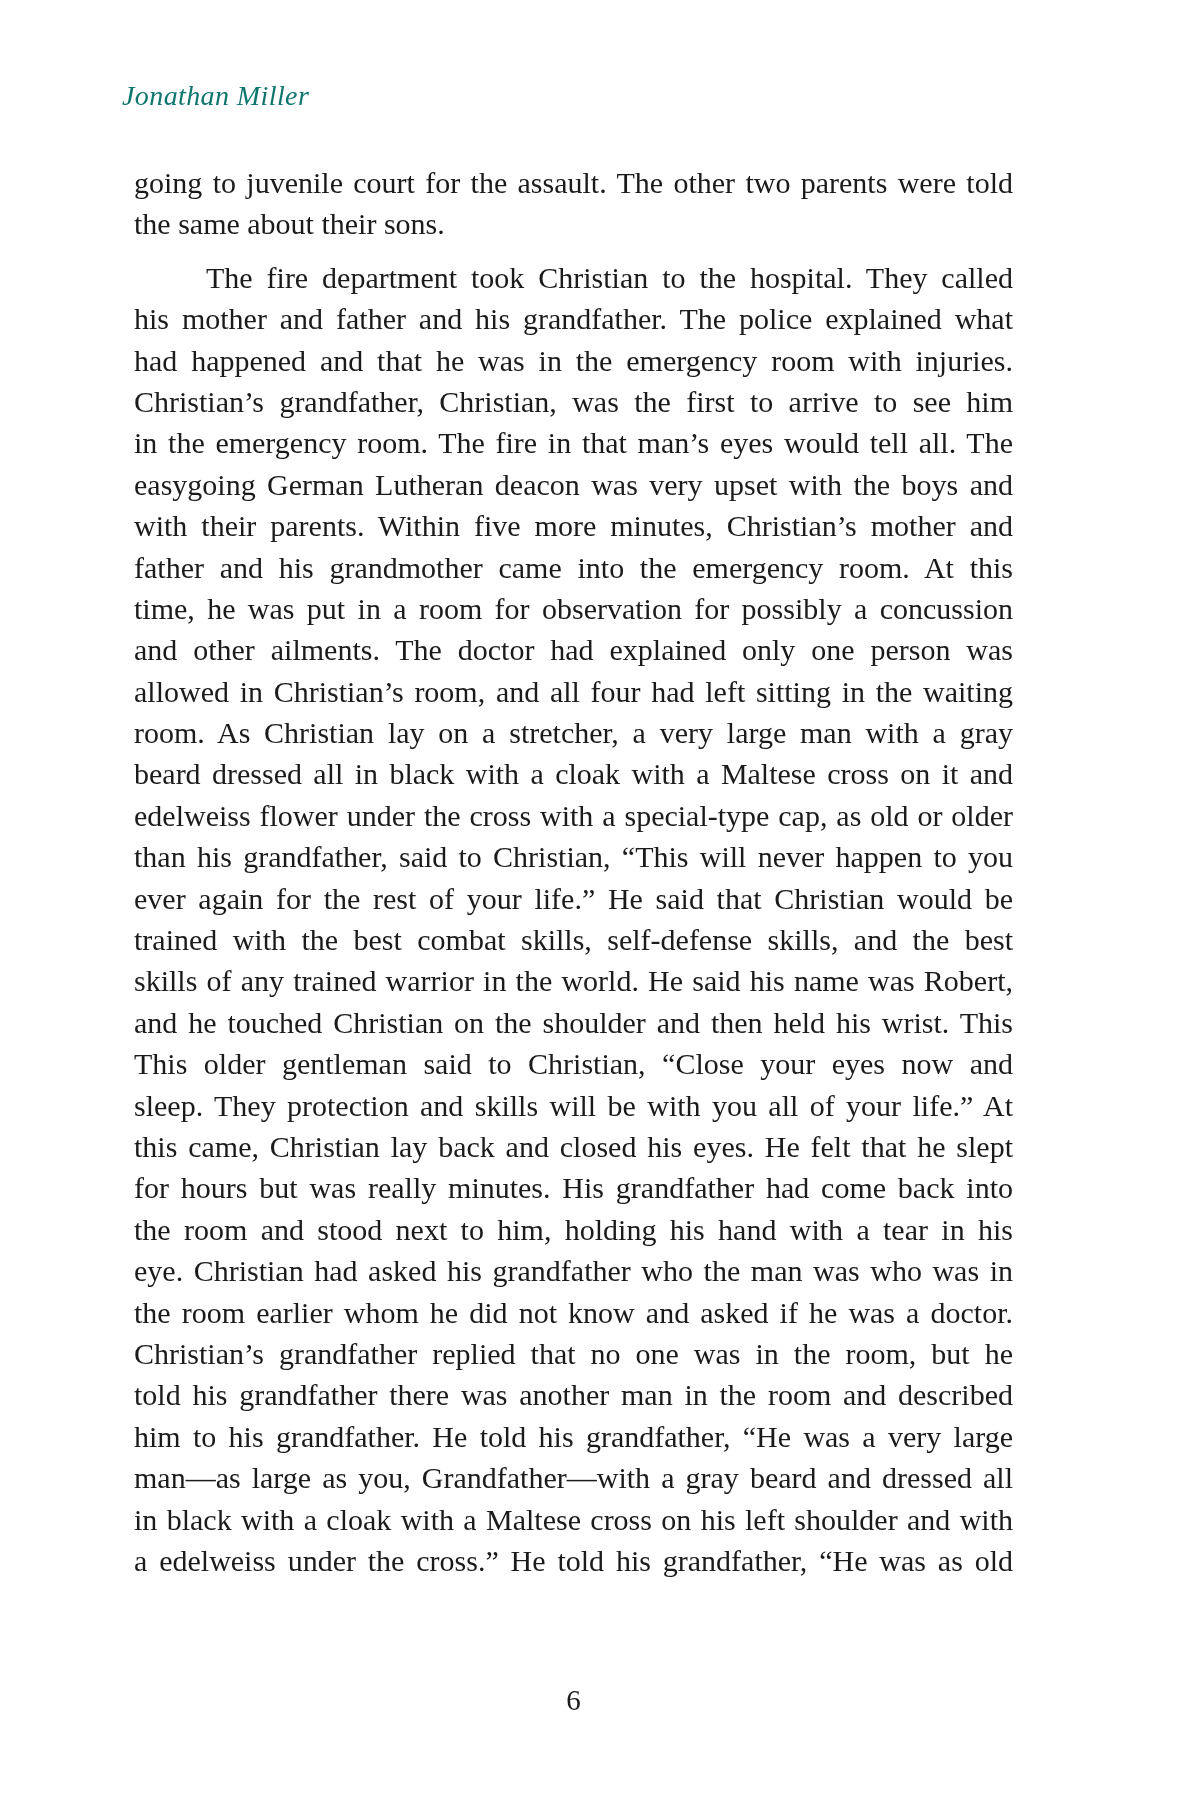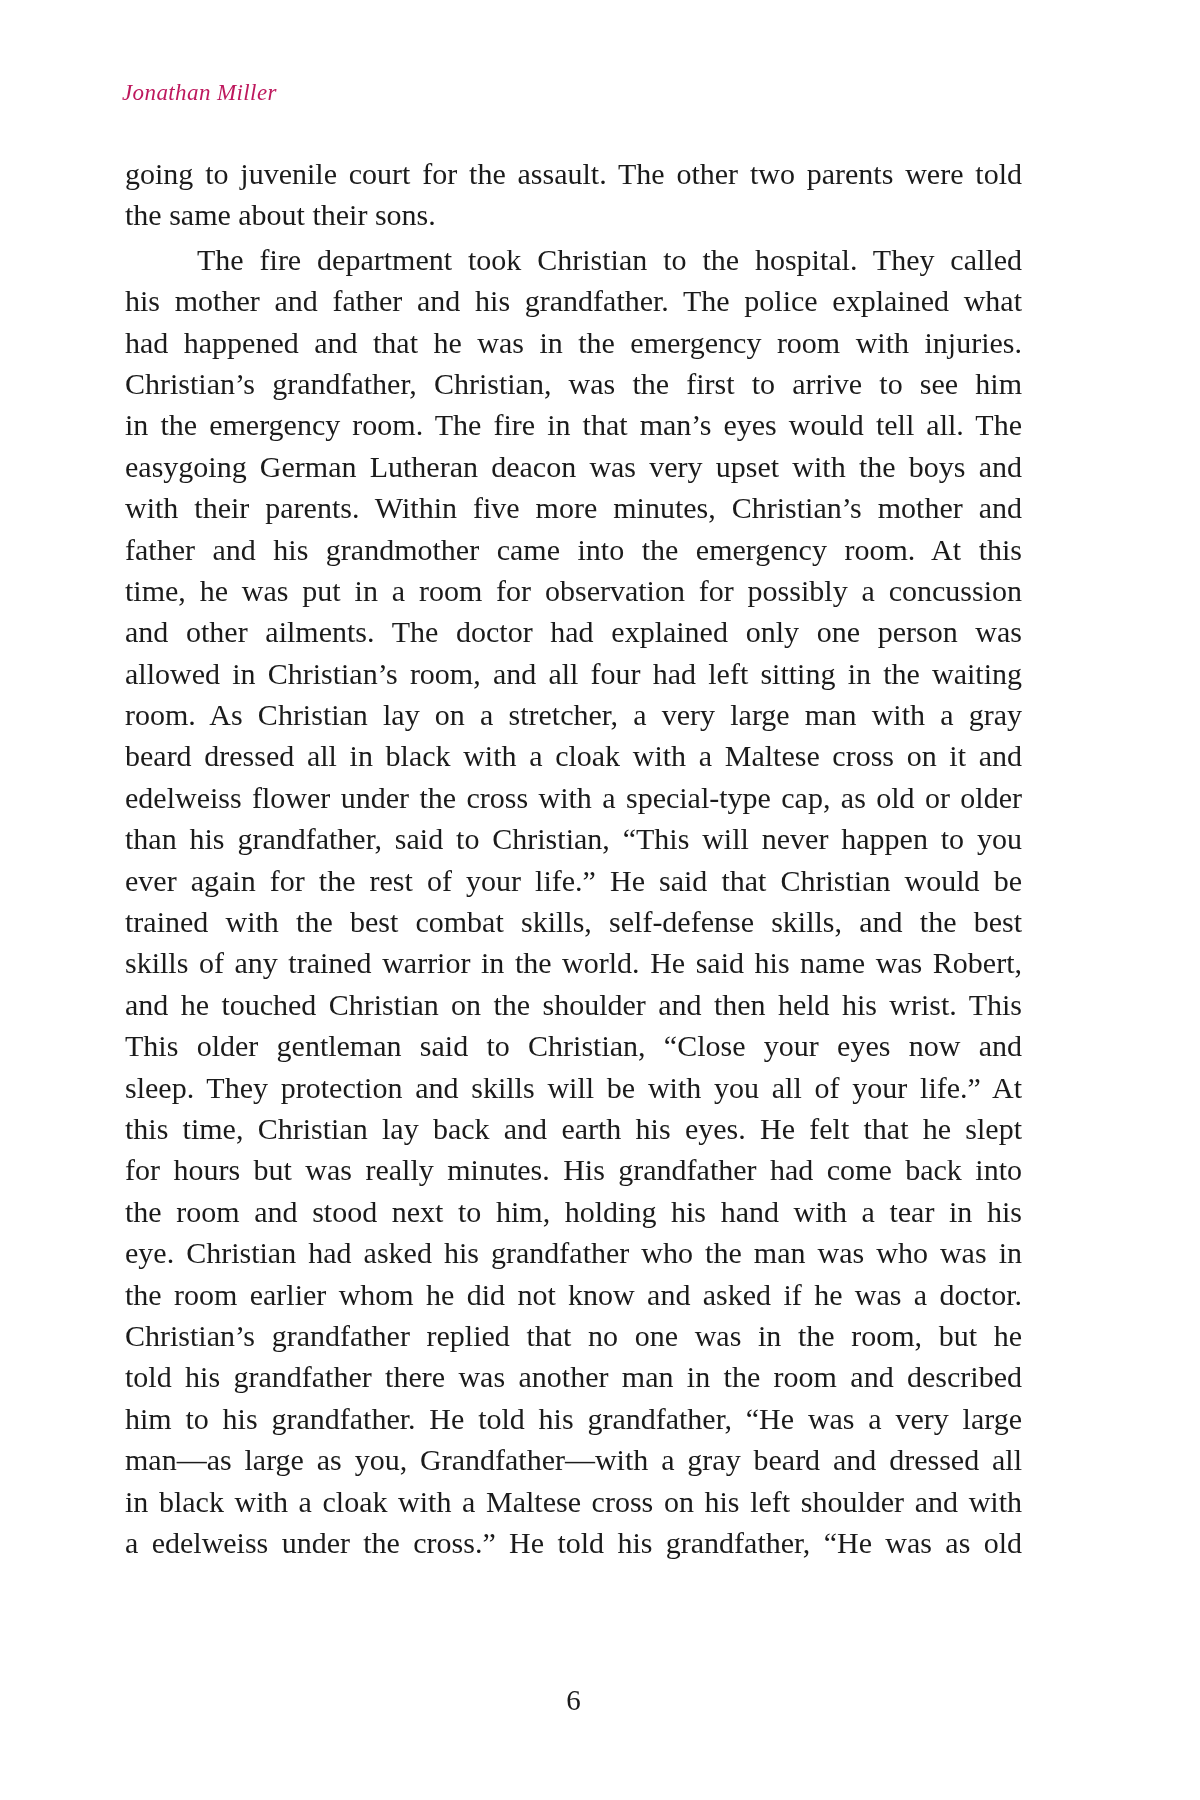--- a/index.html
+++ b/index.html
@@ -14,35 +14,35 @@
     background: #ffffff;
     color: #1b1b1b;
     font-family: "Liberation Serif", "DejaVu Serif", serif;
     overflow: hidden;
   }
   .running-header {
     position: absolute;
     left: 122px;
     top: 80px;
     font-style: italic;
-    font-size: 23px;
+    font-size: 28px;
     letter-spacing: 0.4px;
-    color: #be185d;
+    color: #0f766e;
   }
   .body-text {
     position: absolute;
     left: 122px;
     top: 150px;
     width: 903px;
     font-size: 30px;
     line-height: 41.4px;
     color: #1b1b1b;
   }
   .paragraph {
-    margin: 3px;
+    margin: 12px;
     padding: 0;
   }
   .line {
     text-align: justify;
     text-align-last: justify;
     white-space: normal;
     height: 41.4px;
     overflow: visible;
   }
   .line.indent {
@@ -87,21 +87,21 @@
         <div class="line">room. As Christian lay on a stretcher, a very large man with a gray</div>
         <div class="line">beard dressed all in black with a cloak with a Maltese cross on it and</div>
         <div class="line">edelweiss flower under the cross with a special-type cap, as old or older</div>
         <div class="line">than his grandfather, said to Christian, “This will never happen to you</div>
         <div class="line">ever again for the rest of your life.” He said that Christian would be</div>
         <div class="line">trained with the best combat skills, self-defense skills, and the best</div>
         <div class="line">skills of any trained warrior in the world. He said his name was Robert,</div>
         <div class="line">and he touched Christian on the shoulder and then held his wrist. This</div>
         <div class="line">This older gentleman said to Christian, “Close your eyes now and</div>
         <div class="line">sleep. They protection and skills will be with you all of your life.” At</div>
-        <div class="line">this time, Christian lay back and earth his eyes. He felt that he slept</div>
+        <div class="line">this came, Christian lay back and closed his eyes. He felt that he slept</div>
         <div class="line">for hours but was really minutes. His grandfather had come back into</div>
         <div class="line">the room and stood next to him, holding his hand with a tear in his</div>
         <div class="line">eye. Christian had asked his grandfather who the man was who was in</div>
         <div class="line">the room earlier whom he did not know and asked if he was a doctor.</div>
         <div class="line">Christian’s grandfather replied that no one was in the room, but he</div>
         <div class="line">told his grandfather there was another man in the room and described</div>
         <div class="line">him to his grandfather. He told his grandfather, “He was a very large</div>
         <div class="line">man—as large as you, Grandfather—with a gray beard and dressed all</div>
         <div class="line">in black with a cloak with a Maltese cross on his left shoulder and with</div>
         <div class="line">a edelweiss under the cross.” He told his grandfather, “He was as old</div>

